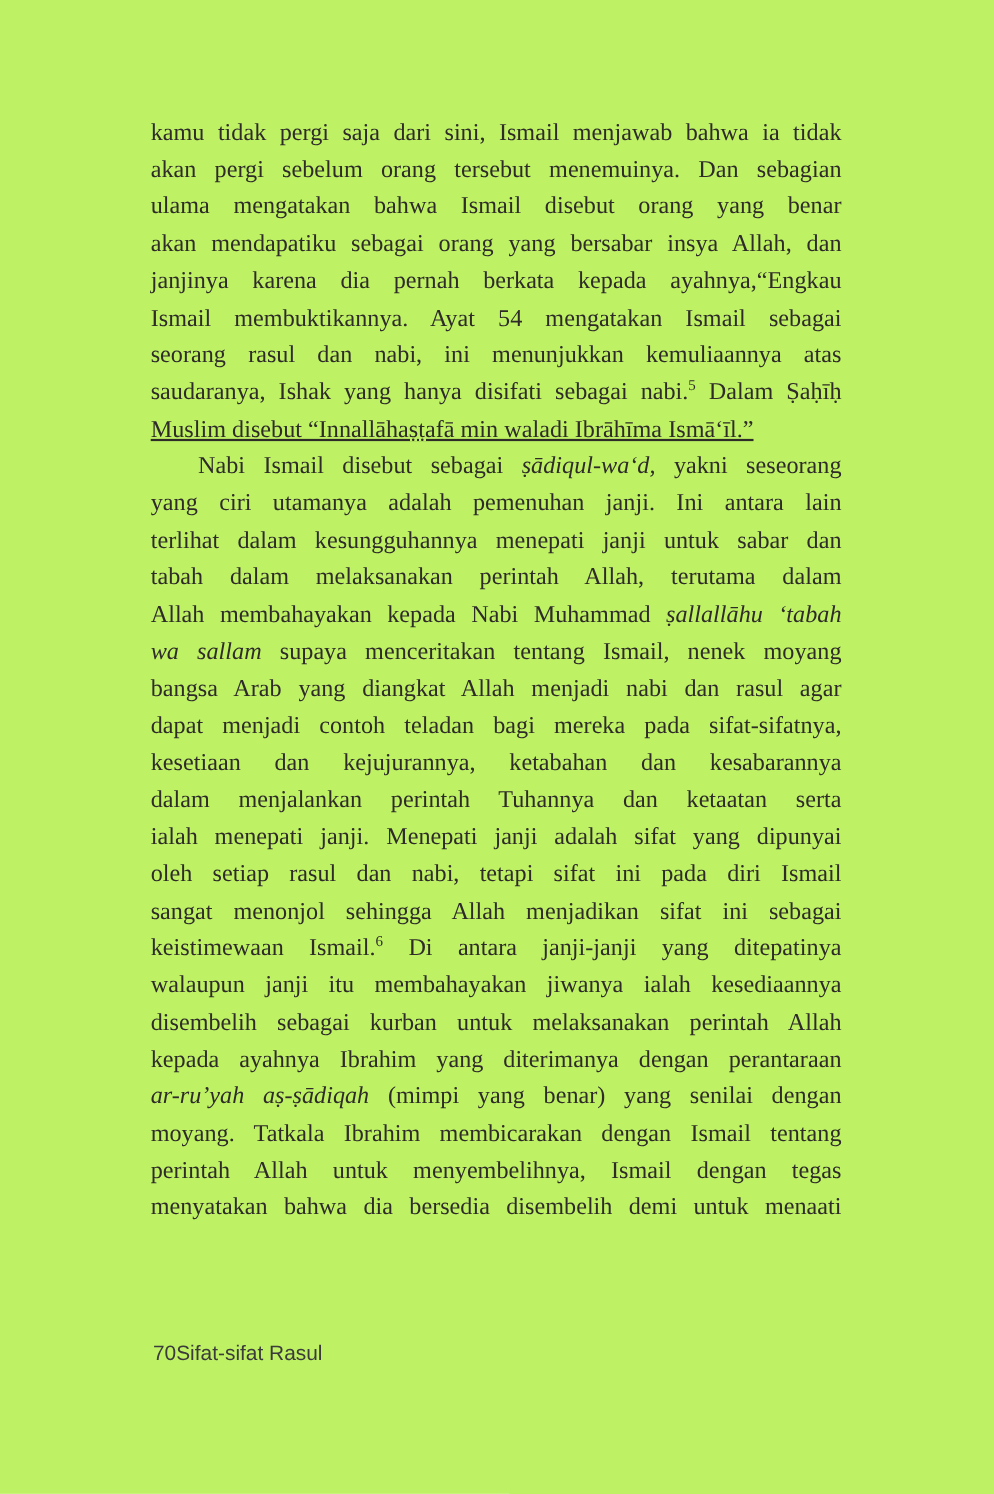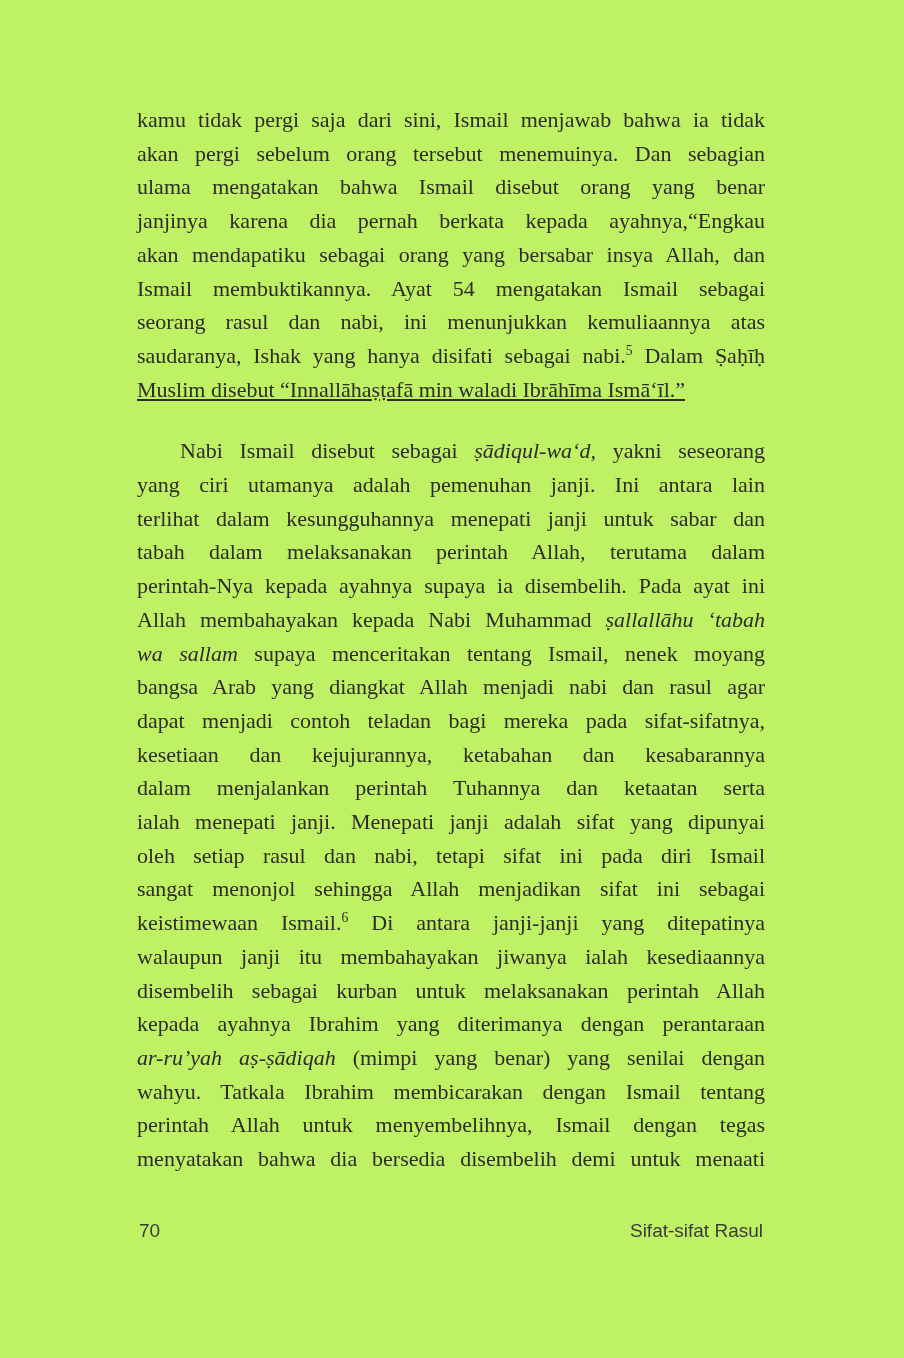--- a/index.html
+++ b/index.html
@@ -31,80 +31,77 @@
     line-height: 33.7px;
     text-align: justify;
     text-align-last: justify;
   }
   .line.ragged {
     text-align-last: left;
     text-decoration: underline;
   }
   .line.first {
     text-indent: 43px;
-    margin-top: 28px;
   }
   .it {
     font-style: italic;
   }
   .sup {
     font-size: 0.62em;
     vertical-align: super;
     line-height: 0;
   }
   .footer {
     position: absolute;
     left: 139px;
     right: 141px;
     top: 1220px;
     display: flex;
-    justify-content: space-between;
     align-items: baseline;
     font-family: "Liberation Sans", "DejaVu Sans", sans-serif;
     font-size: 19px;
     color: #3b3b3b;
   }
 </style>
 </head>
 <body>
 
 <div class="page">
   <div class="text-block">
       <div>
         <div class="line"><span>kamu tidak pergi saja dari sini, Ismail menjawab bahwa ia tidak</span></div>
         <div class="line"><span>akan pergi sebelum orang tersebut menemuinya. Dan sebagian</span></div>
         <div class="line"><span>ulama mengatakan bahwa Ismail disebut orang yang benar</span></div>
+        <div class="line"><span>akan mendapatiku sebagai orang yang bersabar insya Allah, dan</span></div>
         <div class="line"><span>janjinya karena dia pernah berkata kepada ayahnya,“Engkau</span></div>
-        <div class="line"><span>akan mendapatiku sebagai orang yang bersabar insya Allah, dan</span></div>
         <div class="line"><span>Ismail membuktikannya. Ayat 54 mengatakan Ismail sebagai</span></div>
         <div class="line"><span>seorang rasul dan nabi, ini menunjukkan kemuliaannya atas</span></div>
         <div class="line"><span>saudaranya, Ishak yang hanya disifati sebagai nabi.</span><span class="sup">5</span><span> Dalam Ṣaḥīḥ</span></div>
         <div class="line ragged"><span>Muslim disebut “Innallāhaṣṭafā min waladi Ibrāhīma Ismā‘īl.”</span></div>
       </div>
       <div>
         <div class="line first"><span>Nabi Ismail disebut sebagai </span><span class="it">ṣādiqul-wa‘d,</span><span> yakni seseorang</span></div>
         <div class="line"><span>yang ciri utamanya adalah pemenuhan janji. Ini antara lain</span></div>
         <div class="line"><span>terlihat dalam kesungguhannya menepati janji untuk sabar dan</span></div>
         <div class="line"><span>tabah dalam melaksanakan perintah Allah, terutama dalam</span></div>
-        <div class="line"><span>perintah-Nya kepada ayahnya supaya ia disembelih. Pada ayat ini</span></div>
         <div class="line"><span>Allah membahayakan kepada Nabi Muhammad </span><span class="it">ṣallallāhu ‘tabah</span></div>
         <div class="line"><span class="it">wa sallam</span><span> supaya menceritakan tentang Ismail, nenek moyang</span></div>
         <div class="line"><span>bangsa Arab yang diangkat Allah menjadi nabi dan rasul agar</span></div>
         <div class="line"><span>dapat menjadi contoh teladan bagi mereka pada sifat-sifatnya,</span></div>
         <div class="line"><span>kesetiaan dan kejujurannya, ketabahan dan kesabarannya</span></div>
         <div class="line"><span>dalam menjalankan perintah Tuhannya dan ketaatan serta</span></div>
         <div class="line"><span>ialah menepati janji. Menepati janji adalah sifat yang dipunyai</span></div>
         <div class="line"><span>oleh setiap rasul dan nabi, tetapi sifat ini pada diri Ismail</span></div>
         <div class="line"><span>sangat menonjol sehingga Allah menjadikan sifat ini sebagai</span></div>
         <div class="line"><span>keistimewaan Ismail.</span><span class="sup">6</span><span> Di antara janji-janji yang ditepatinya</span></div>
         <div class="line"><span>walaupun janji itu membahayakan jiwanya ialah kesediaannya</span></div>
         <div class="line"><span>disembelih sebagai kurban untuk melaksanakan perintah Allah</span></div>
         <div class="line"><span>kepada ayahnya Ibrahim yang diterimanya dengan perantaraan</span></div>
         <div class="line"><span class="it">ar-ru’yah aṣ-ṣādiqah</span><span> (mimpi yang benar) yang senilai dengan</span></div>
-        <div class="line"><span>wahyu. Tatkala Ibrahim membicarakan dengan Ismail tentang</span></div>
+        <div class="line"><span>moyang. Tatkala Ibrahim membicarakan dengan Ismail tentang</span></div>
         <div class="line"><span>perintah Allah untuk menyembelihnya, Ismail dengan tegas</span></div>
         <div class="line"><span>menyatakan bahwa dia bersedia disembelih demi untuk menaati</span></div>
       </div>
     </div>
   <div class="footer">
     <span>70</span>
     <span>Sifat-sifat Rasul</span>
   </div>
 </div>
 

